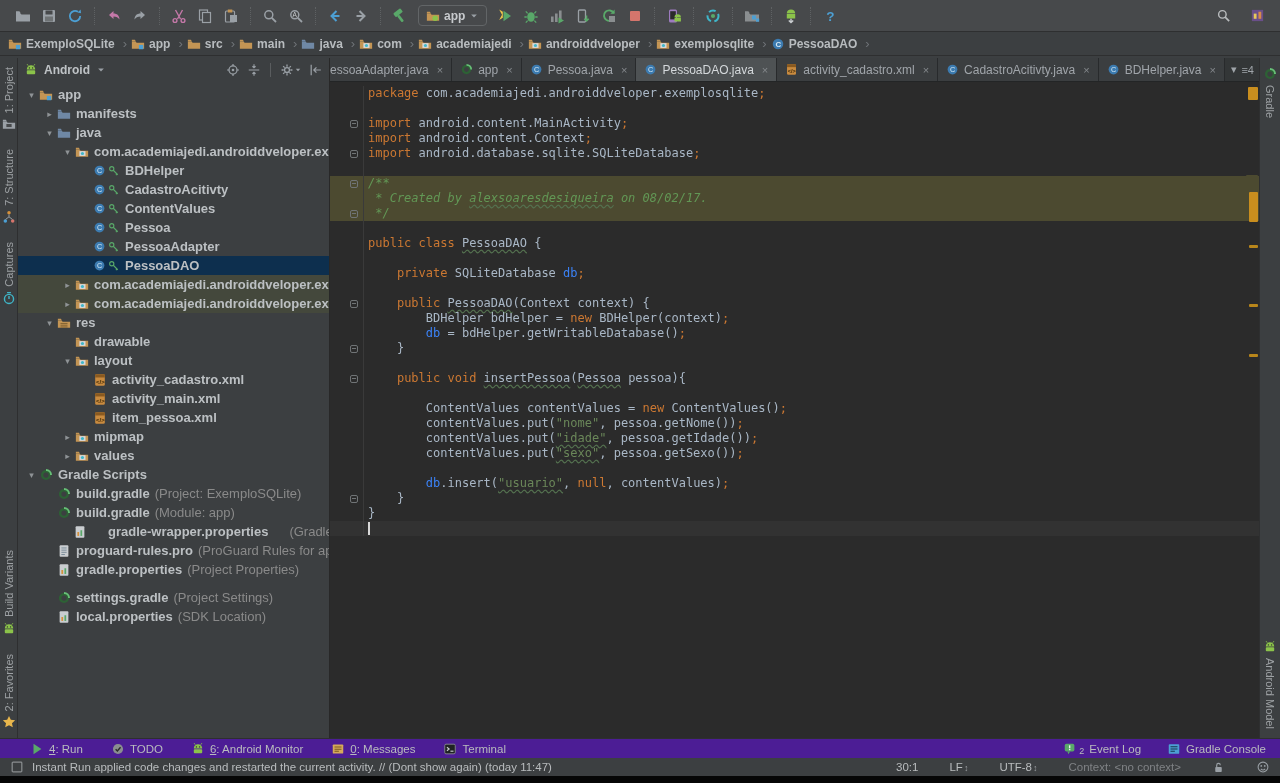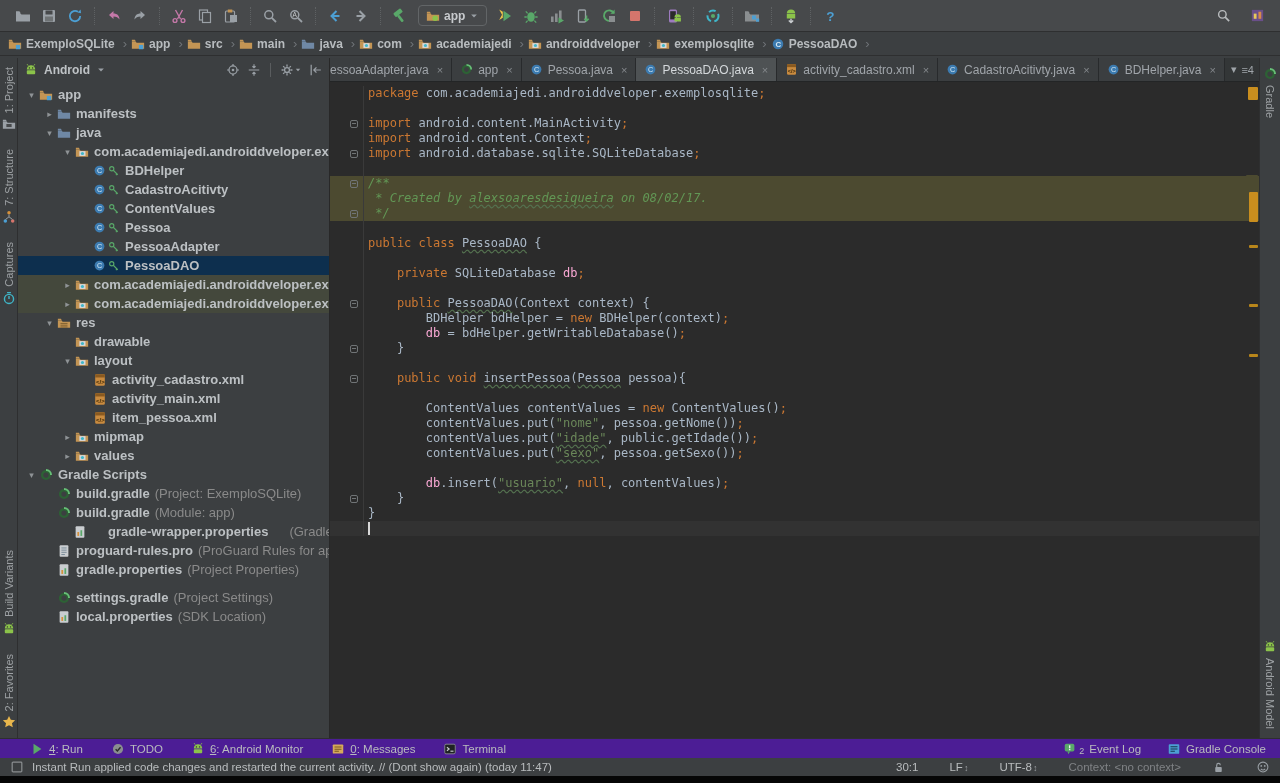--- a/index.html
+++ b/index.html
@@ -65,21 +65,21 @@
     font-family:"DejaVu Sans Mono", monospace; font-size:12px; }
   .cl .fm { width:34px; flex:none; display:flex; justify-content:flex-end; align-items:center;
     padding-right:5px; border-right:1px solid #3a3a3a; }
   .cl .ct { white-space:pre; padding-left:4px; }
   .cl.hl { background:#4c4a30; }
   .cl.cline { background:#323232; }
   .fbox { width:8px; height:8px; border:1px solid #707476; border-radius:2px; display:inline-block;
     background:linear-gradient(#707476,#707476) center / 4px 1px no-repeat; }
   .caret { display:inline-block; width:2px; height:13px; background:#d8d8d8; vertical-align:middle; }
   .k { color:#cc7832; } .p { color:#a9b7c6; } .s { color:#6a8759; }
-  .c { color:#629755; font-style:italic; } .f { color:#f9a8d4;margin-top:32px; }
+  .c { color:#629755; font-style:italic; } .f { color:#3b82f6;margin-top:32px; }
   .wavy { text-decoration:underline; text-decoration-style:wavy;
     text-decoration-color:#54724f; text-underline-offset:2px; }
   .stripe { position:absolute; top:0; right:0; bottom:0; width:12px; }
   .mark { position:absolute; right:1px; border-radius:1px; }
   
   .bottombar { position:absolute; left:0; right:0; bottom:25px; height:20px; background:#4c1d95;
     border-top:1px solid #2e2f30; display:flex; align-items:center; font-size:11.5px;
     color:#b9bcbe; padding:0 14px 0 30px; gap:28px; }
   .bb-item { display:flex; align-items:center; gap:5px; }
   .bb-badge { font-size:9px; color:#b9bcbe; margin-left:-3px; align-self:flex-end; }
@@ -1139,21 +1139,21 @@
           <div class="cl">
             <span class="fm"></span>
             <span class="ct"><span class="p">        ContentValues contentValues = </span><span class="k">new </span><span class="p">ContentValues()</span><span class="k">;</span></span>
           </div>
           <div class="cl">
             <span class="fm"></span>
             <span class="ct"><span class="p">        contentValues.put(</span><span class="s">"nome"</span><span class="p">, pessoa.getNome())</span><span class="k">;</span></span>
           </div>
           <div class="cl">
             <span class="fm"></span>
-            <span class="ct"><span class="p">        contentValues.put(</span><span class="s wavy">"idade"</span><span class="p">, public.getIdade())</span><span class="k">;</span></span>
+            <span class="ct"><span class="p">        contentValues.put(</span><span class="s wavy">"idade"</span><span class="p">, pessoa.getIdade())</span><span class="k">;</span></span>
           </div>
           <div class="cl">
             <span class="fm"></span>
             <span class="ct"><span class="p">        contentValues.put(</span><span class="s wavy">"sexo"</span><span class="p">, pessoa.getSexo())</span><span class="k">;</span></span>
           </div>
           <div class="cl">
             <span class="fm"></span>
             <span class="ct"></span>
           </div>
           <div class="cl">

